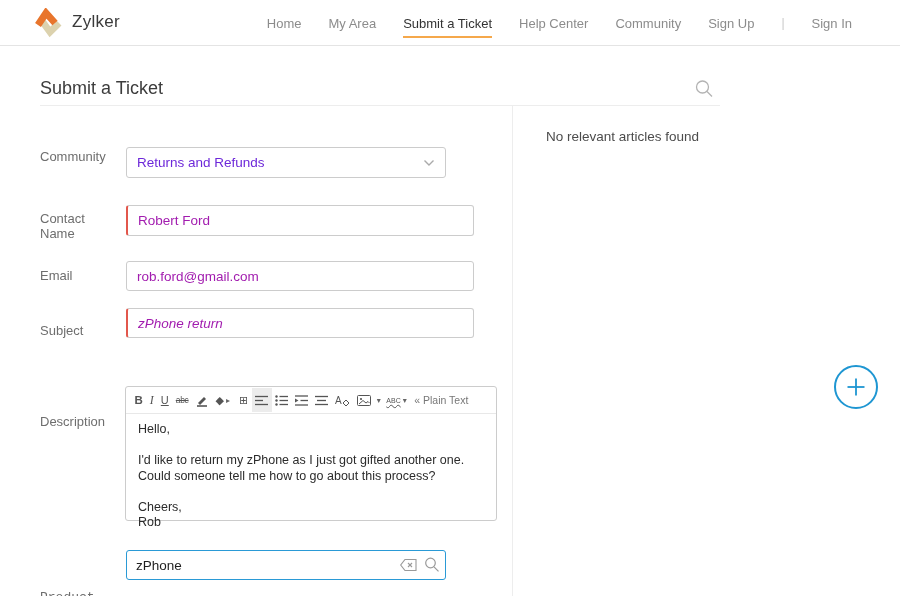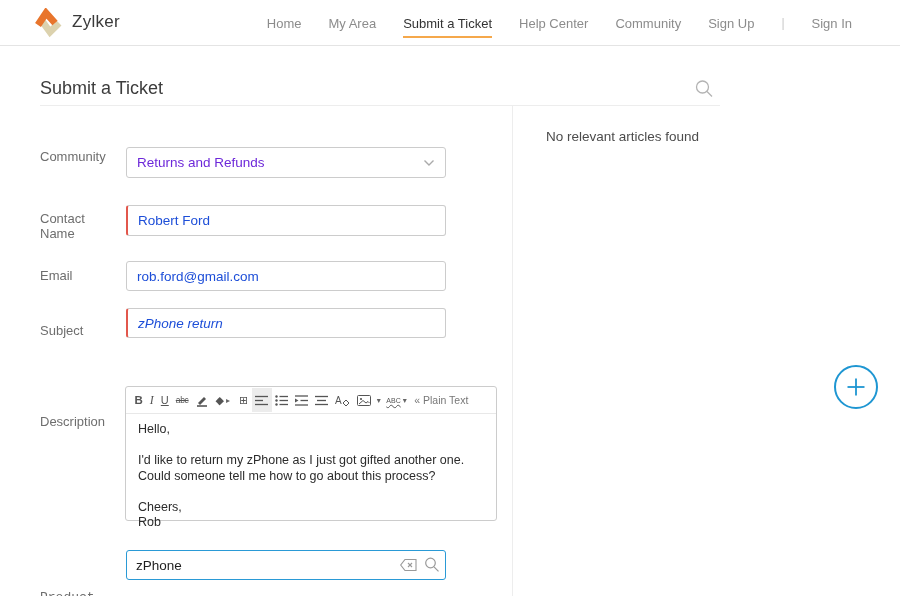--- a/index.html
+++ b/index.html
@@ -21,21 +21,21 @@
   .title-search { position:absolute; left:694px; top:79px; width:20px; height:20px; cursor:pointer; }
   .title-rule { position:absolute; left:40px; top:105px; width:680px; height:1px; background:#ededed; }
   .v-divider { position:absolute; left:512px; top:105px; width:1px; bottom:0; background:#ededed; }
 
   
   .articles-empty { position:absolute; left:546px; top:129px; font-size:13.5px; color:#4c4c4c; }
   .fab-plus { position:absolute; left:834px; top:365px; width:44px; height:44px; border-radius:50%; background:#fff; border:2px solid #1e96d2; display:flex; align-items:center; justify-content:center; cursor:pointer; }
 
   
   .f-label { position:absolute; left:40px; width:78px; font-size:13px; color:#6e6e6e; line-height:15px; }
-  .f-input { position:absolute; left:126px; width:320px; height:31px; border:1px solid #ccc; border-radius:3px; background:#fff; font-family:"Liberation Sans","DejaVu Sans",sans-serif; font-size:13.5px; color:#1d4ed8; padding:0 10px; outline:none; }
+  .f-input { position:absolute; left:126px; width:348px; height:31px; border:1px solid #ccc; border-radius:3px; background:#fff; font-family:"Liberation Sans","DejaVu Sans",sans-serif; font-size:13.5px; color:#a21caf; padding:0 10px; outline:none; }
   .f-input.required { border-left:2px solid #e2574c; }
   .select-box { position:absolute; left:126px; width:320px; height:31px; border:1px solid #ccc; border-radius:3px; background:#fff; display:flex; align-items:center; padding:0 10px; font-size:13.5px; color:#6d28d9; cursor:pointer; }
   .select-box .sel-text { flex:1; }
 
   
   .editor { position:absolute; left:125px; top:386px; width:372px; height:135px; border:1px solid #ccc; border-radius:3px; background:#fff; }
   .toolbar { display:flex; align-items:center; height:27px; border-bottom:1px solid #e8e8e8; padding:0 5px; }
   .tb { display:flex; align-items:center; justify-content:center; height:24px; padding:0 3.5px; color:#555; cursor:pointer; }
   .tb.active { background:#ececec; }
   .tb-b { font-weight:bold; font-size:11.5px; }

